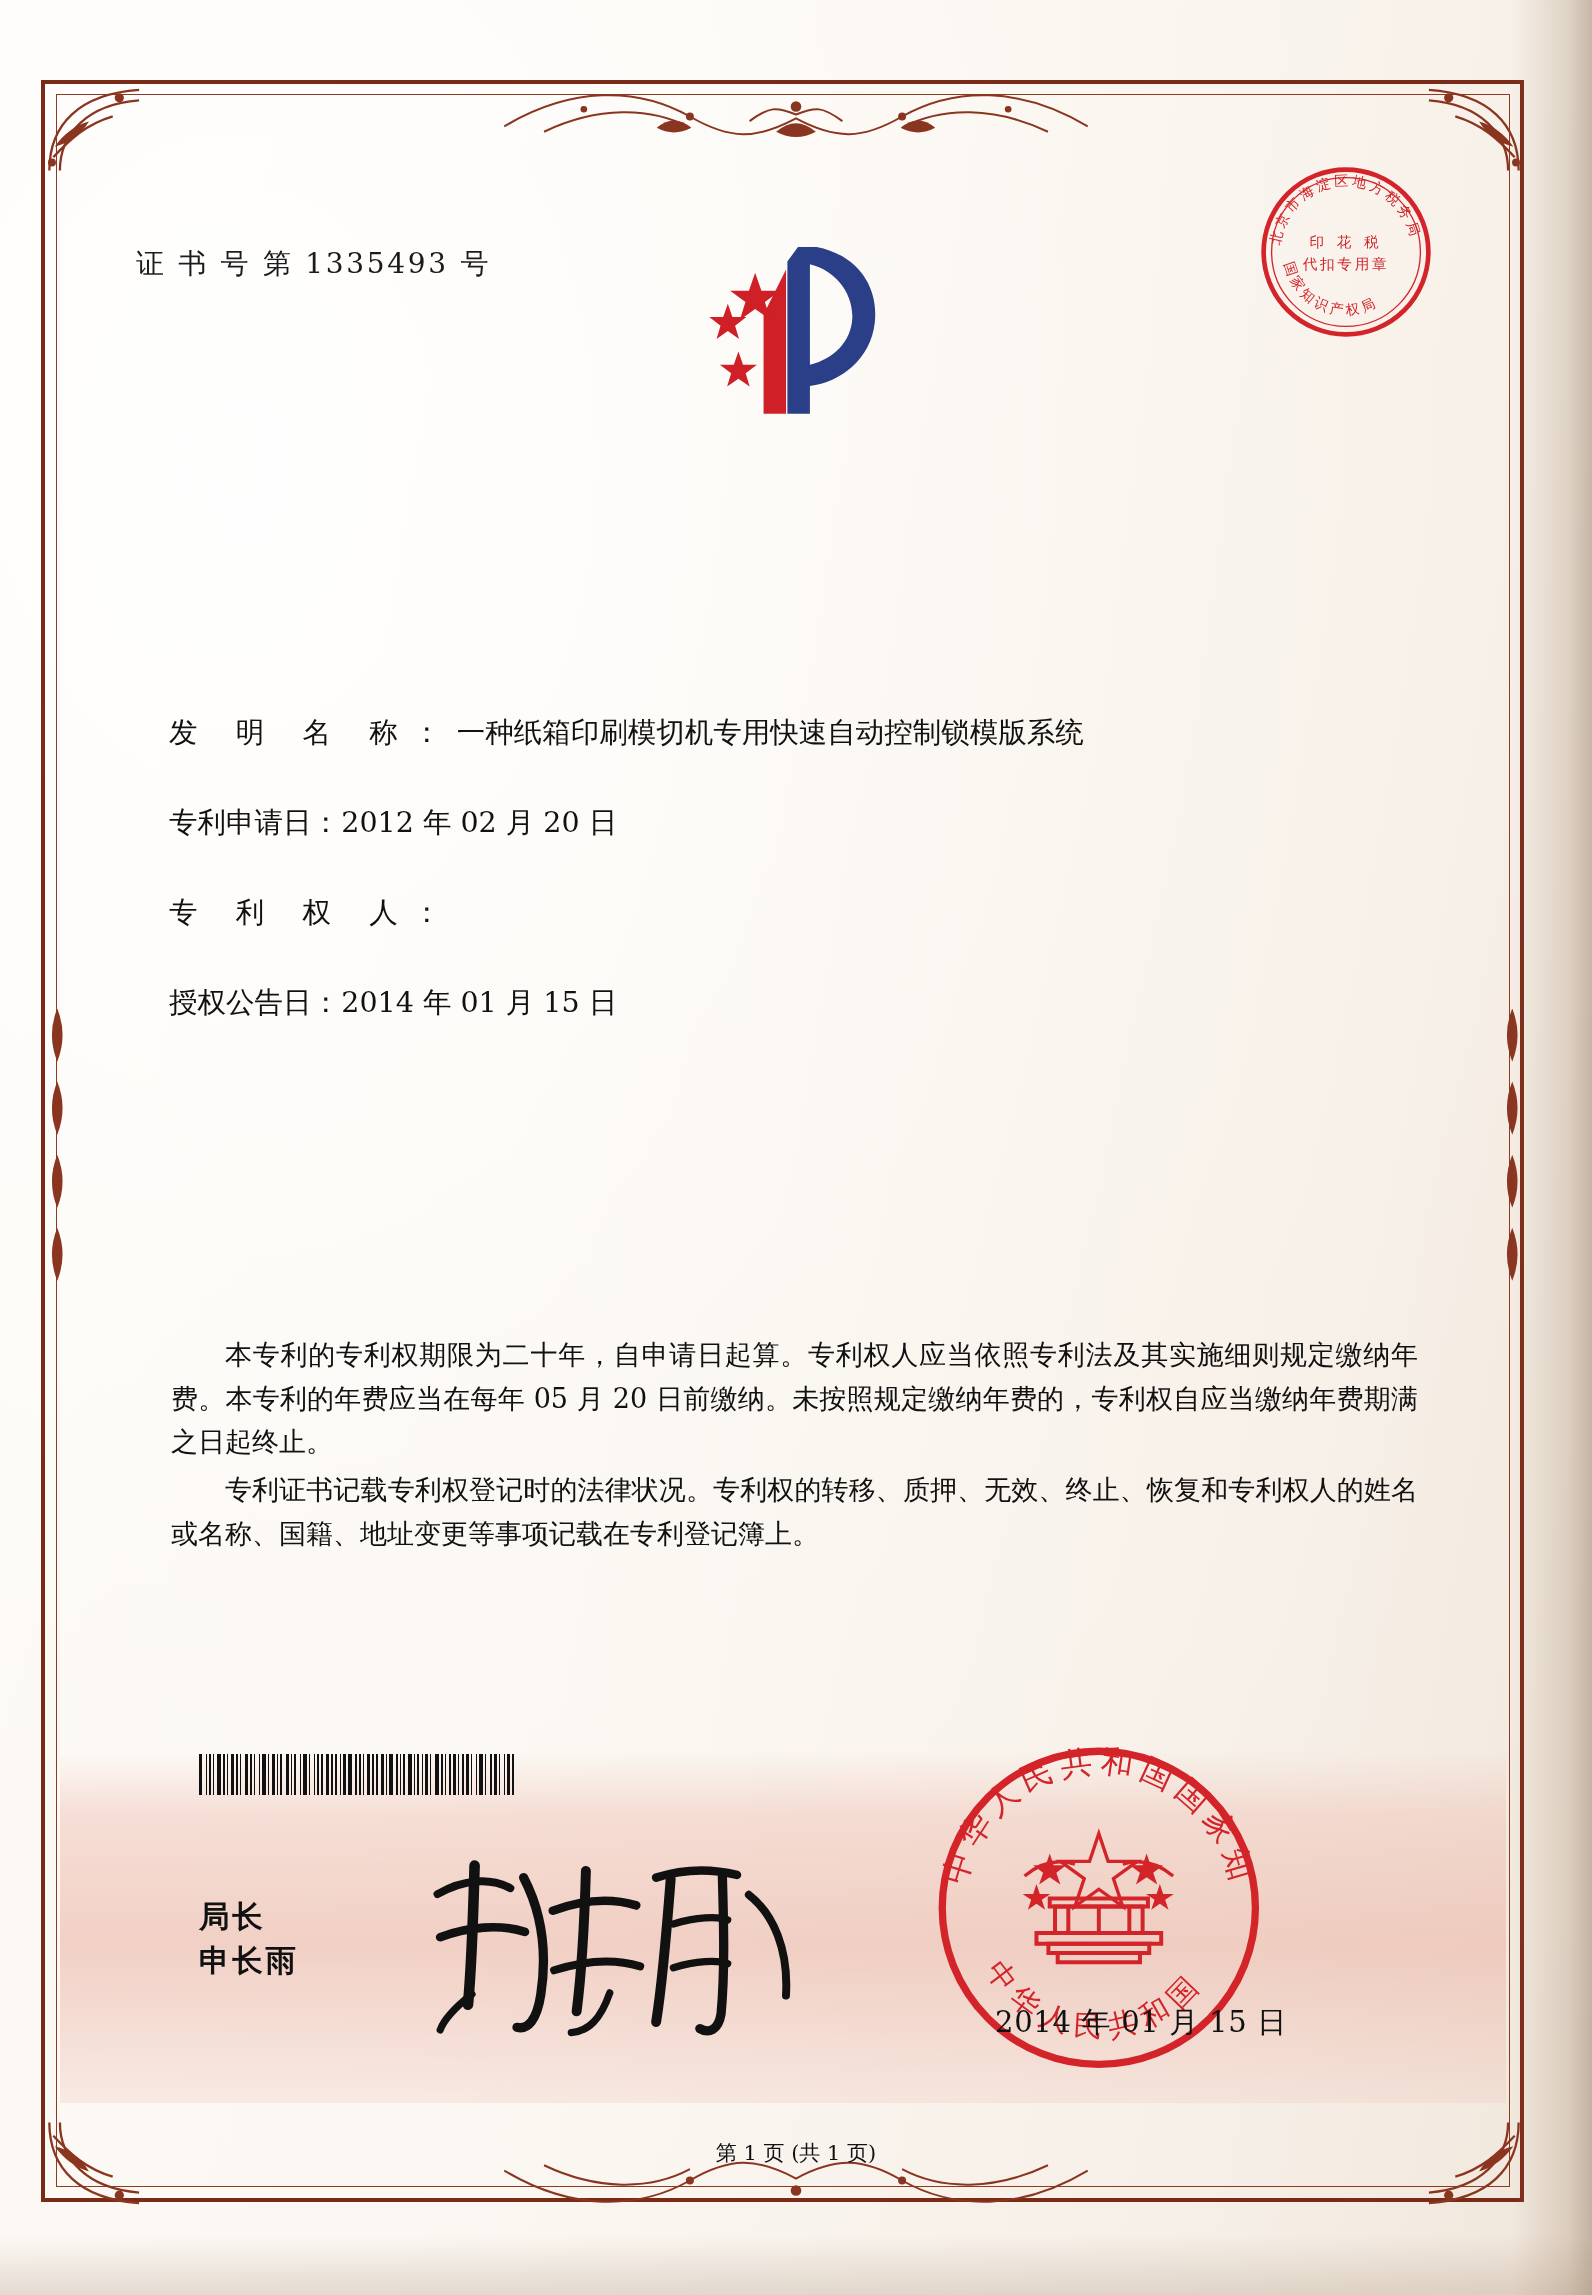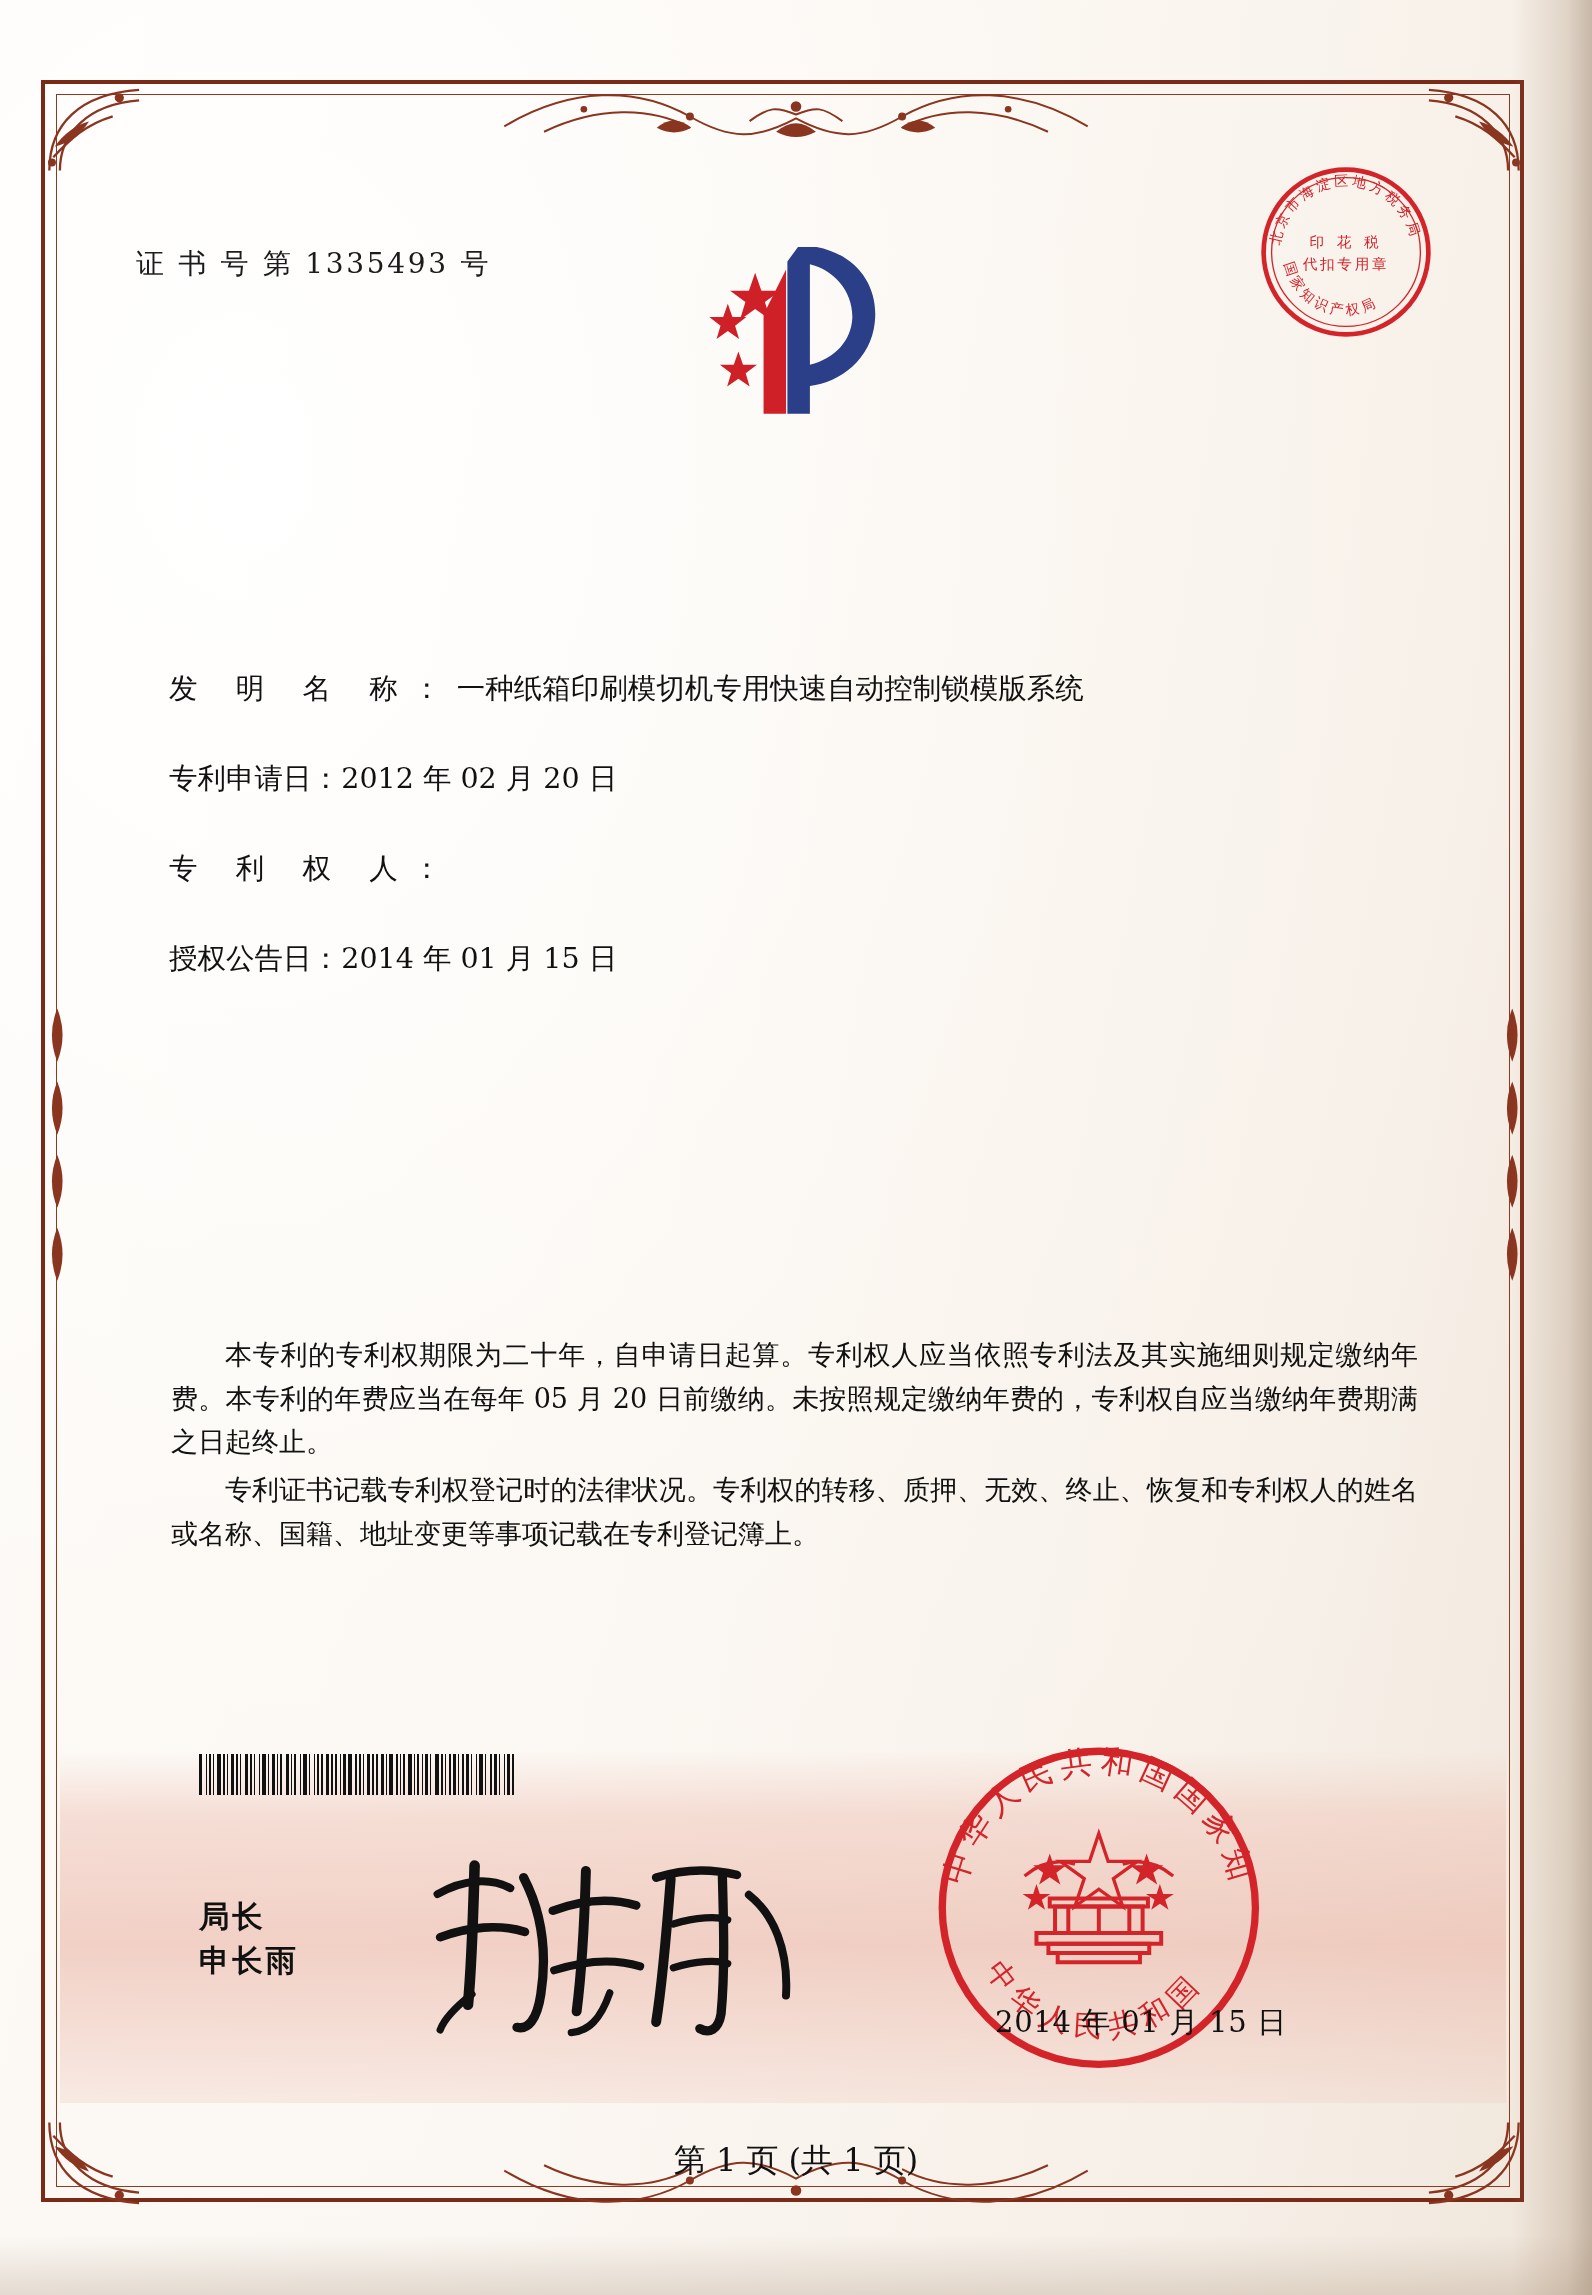--- a/index.html
+++ b/index.html
@@ -165,20 +165,21 @@
     width: 1260px;
     font-family: "DejaVu Serif", "Liberation Serif", serif;
     color: #111;
   }
   .field-row {
     display: flex;
     align-items: flex-end;
     margin-bottom: 52px;
     font-size: 28.5px;
     white-space: nowrap;
+    margin-top: 44px;
   }
   .field-label {
     letter-spacing: 0px;
   }
   .field-label.spaced {
     letter-spacing: 14.6px;
   }
   .field-value {
     margin-left: 1.3px;
   }
@@ -253,21 +254,21 @@
     letter-spacing: 0.7px;
     white-space: nowrap;
   }
 
   .page-footer {
     position: absolute;
     left: 50%;
     transform: translateX(-50%);
     top: 2139px;
     font-family: "DejaVu Serif", "Liberation Serif", serif;
-    font-size: 32px;
+    font-size: 21px;
     color: #111;
     white-space: nowrap;
   }
 </style>
 </head>
 <body>
 
 <div class="page">
   <div class="paper-tint"></div>
 

